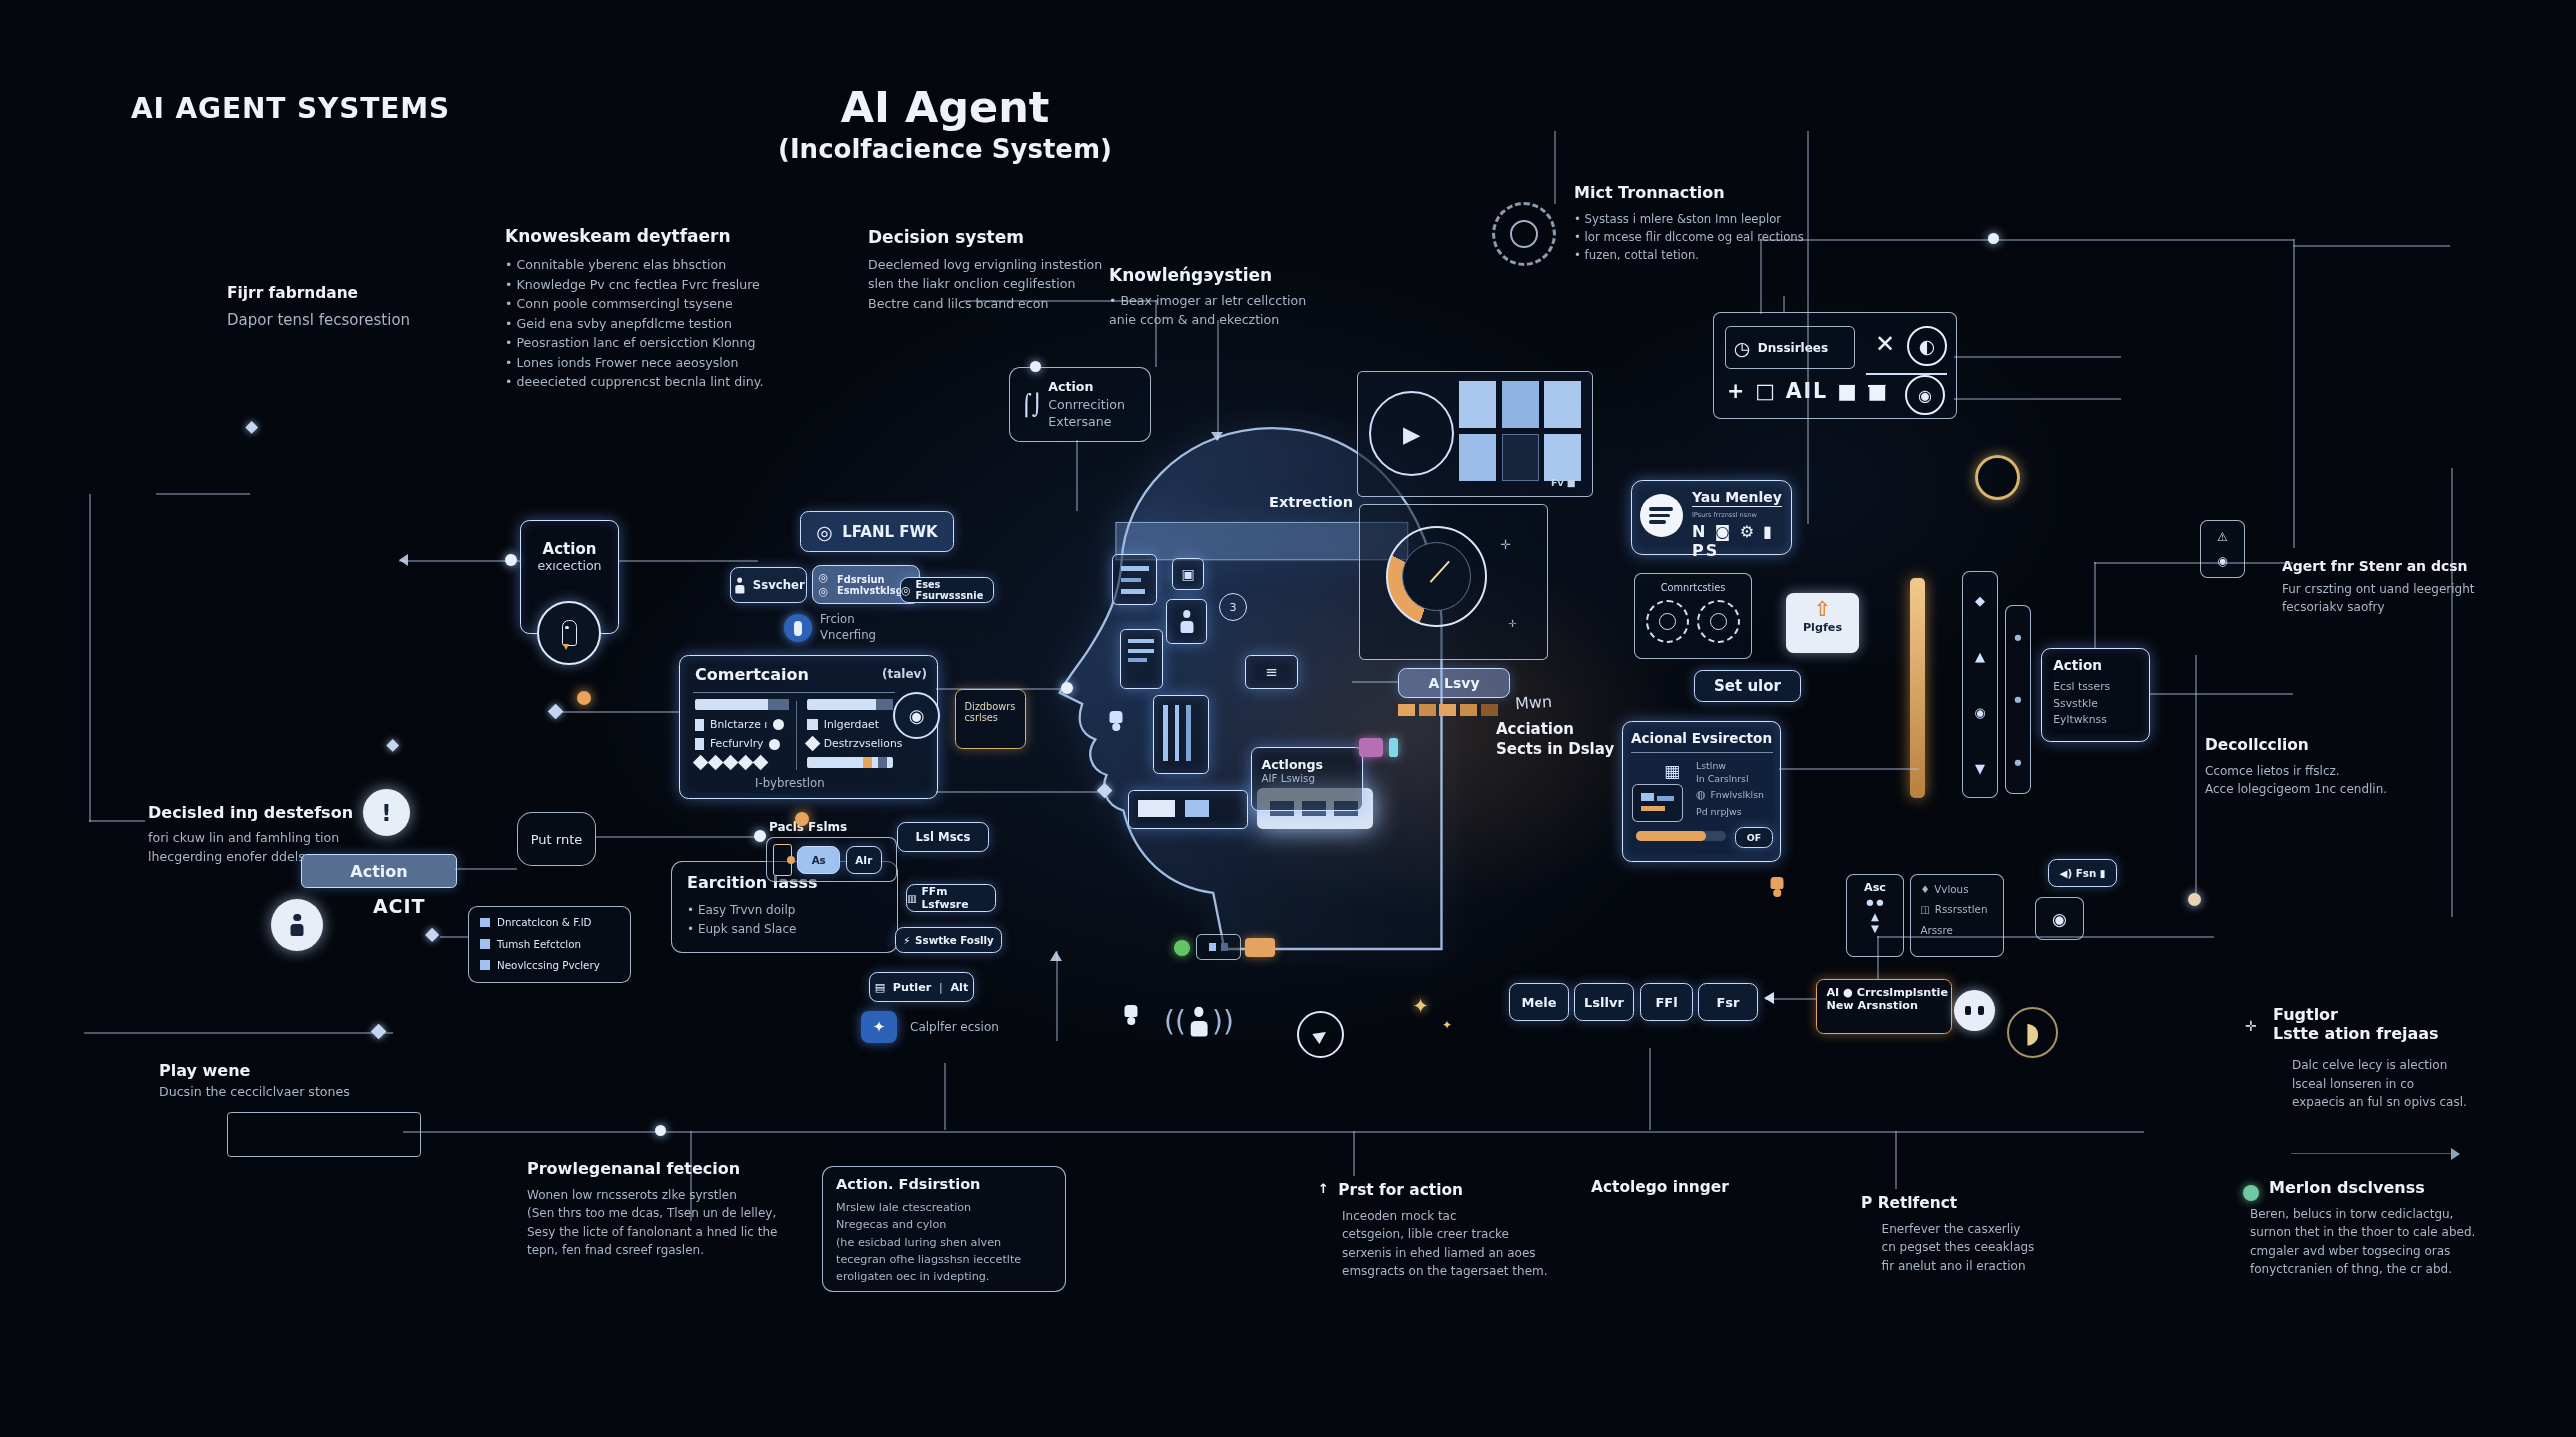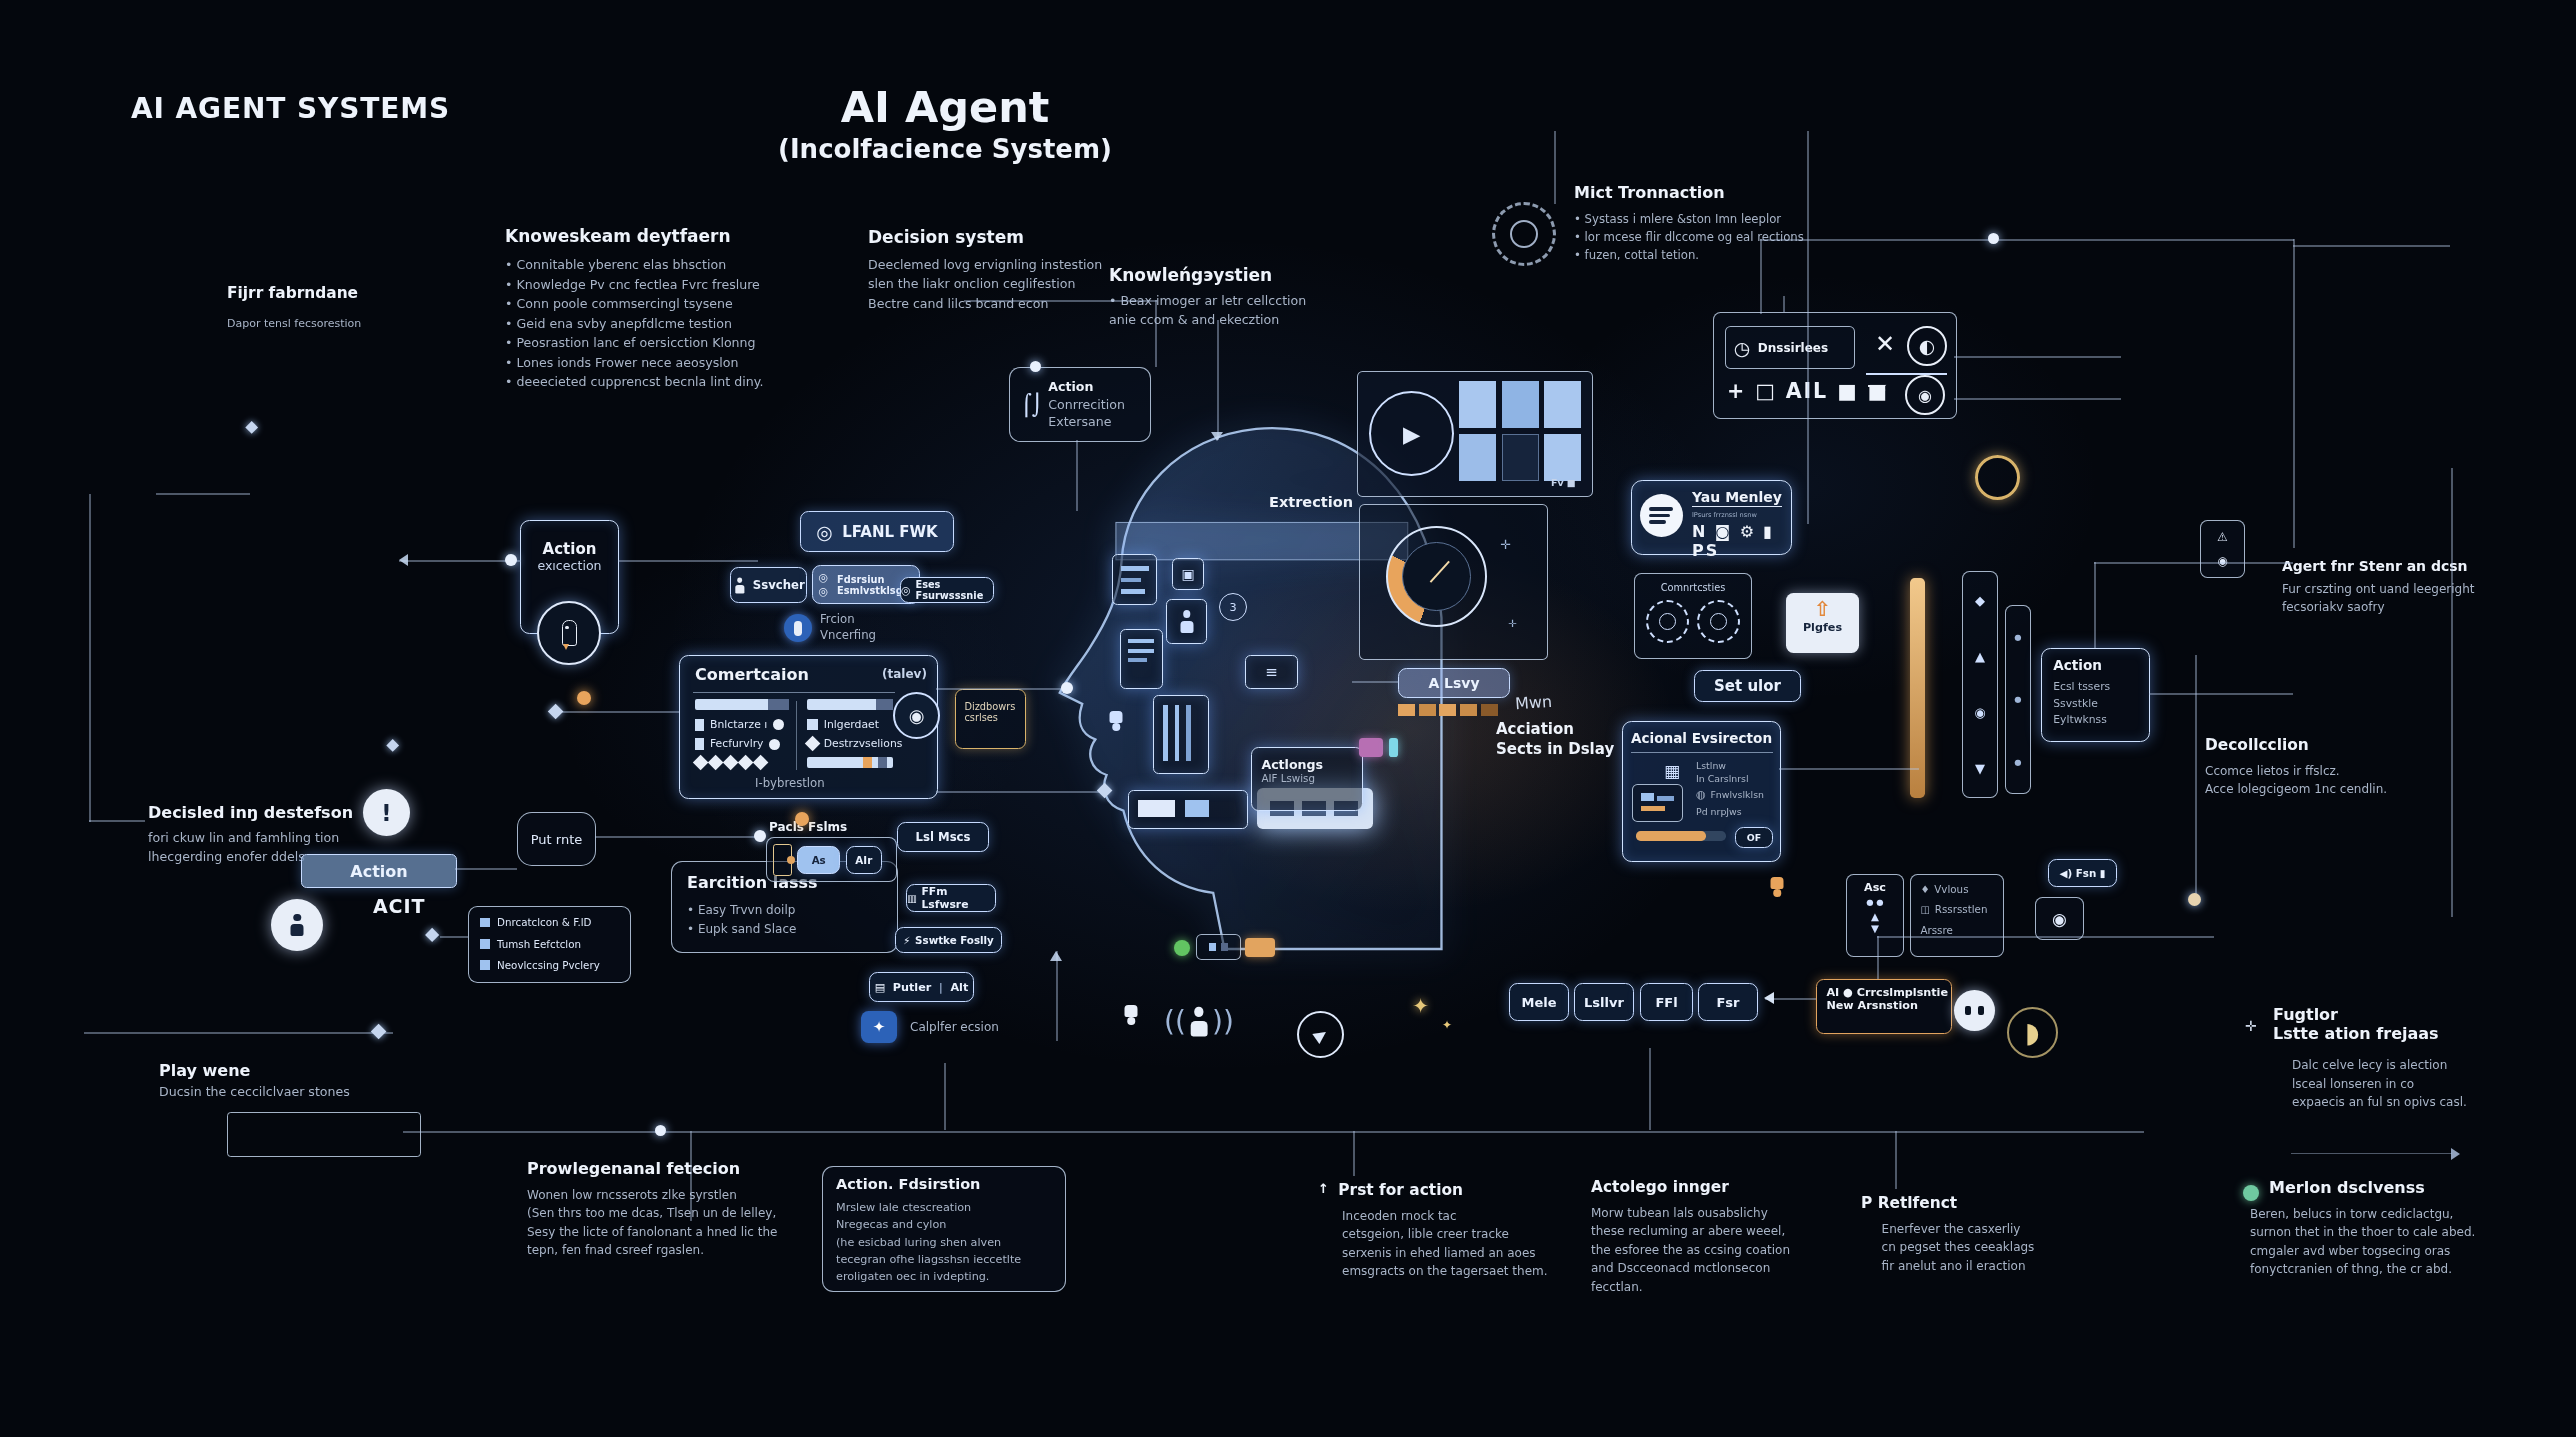--- a/index.html
+++ b/index.html
@@ -48,21 +48,21 @@
       <stop offset="0" stop-color="rgba(110,165,255,0.20)"></stop>
           <stop offset="1" stop-color="rgba(25,45,85,0.06)"></stop>
         </linearGradient>
       </defs>
     <path d="M262 18 C 180 26 122 88 118 160 C 116 196 102 224 84 252 C 74 268 60 284 52 300 L 76 312 C 70 330 74 344 90 350 C 80 364 84 382 102 388 C 96 402 100 420 120 426 C 132 476 168 508 216 514 L 228 574 L 460 574 L 460 220 C 452 98 376 8 262 18 Z" fill="url(#hg)" stroke="#bcd8ff" stroke-width="2.5" stroke-opacity="0.85"></path>
     <rect x="112" y="118" width="312" height="40" fill="rgba(140,180,240,0.28)" stroke="rgba(190,216,255,0.7)"></rect>
   </svg>
 
   <div class="abs" style="left:227px;top:284px">
     <div class="h" style="font-size:15.4px">Fijrr fabrndane</div>
-    <div class="b" style="font-size:11px;margin-top:15px">Dapor tensl fecsorestion</div>
+    <div class="b" style="font-size:15px;margin-top:9px">Dapor tensl fecsorestion</div>
   </div>
 
   <div class="abs" style="left:505px;top:226px;width:309px">
     <div class="h" style="font-size:17px">Knoweskeam deytfaern</div>
     <div class="b bl" style="font-size:12.6px;margin-top:9.4px">
       <div>•  Connitable yberenc elas bhsction</div>
       <div>•  Knowledge Pv cnc fectlea Fvrc freslure</div>
       <div>•  Conn poole commsercingl tsysene</div>
       <div>•  Geid ena svby anepfdlcme testion</div>
       <div>•  Peosrastion lanc ef oersicction Klonng</div>
@@ -553,27 +553,20 @@
     </div>
     <div class="b bl" style="font-size:12px;margin:7.5px 0 0 24px">
       <div>Inceoden rnock tac</div>
       <div>cetsgeion, lible creer tracke</div>
       <div>serxenis in ehed liamed an aoes</div>
       <div>emsgracts on the tagersaet them.</div>
     </div>
   </div>
   <div class="abs" style="left:1591px;top:1178px">
     <div class="h" style="font-size:15.4px">Actolego innger</div>
-    <div class="b bl" style="font-size:12px;margin-top:7.5px">
-      <div>Morw tubean lals ousabslichy</div>
-      <div>these recluming ar abere weeel,</div>
-      <div>the esforee the as ccsing coation</div>
-      <div>and Dscceonacd mctlonsecon</div>
-      <div>fecctlan.</div>
-    </div>
   </div>
   <div class="abs" style="left:1861px;top:1194px">
     <div class="h" style="font-size:15.4px">P Retlfenct</div>
     <div class="b bl" style="font-size:12px;margin:7.5px 0 0 20.6px">
       <div>Enerfever the casxerliy</div>
       <div>cn pegset thes ceeaklags</div>
       <div>fir anelut ano il eraction</div>
     </div>
   </div>
 

